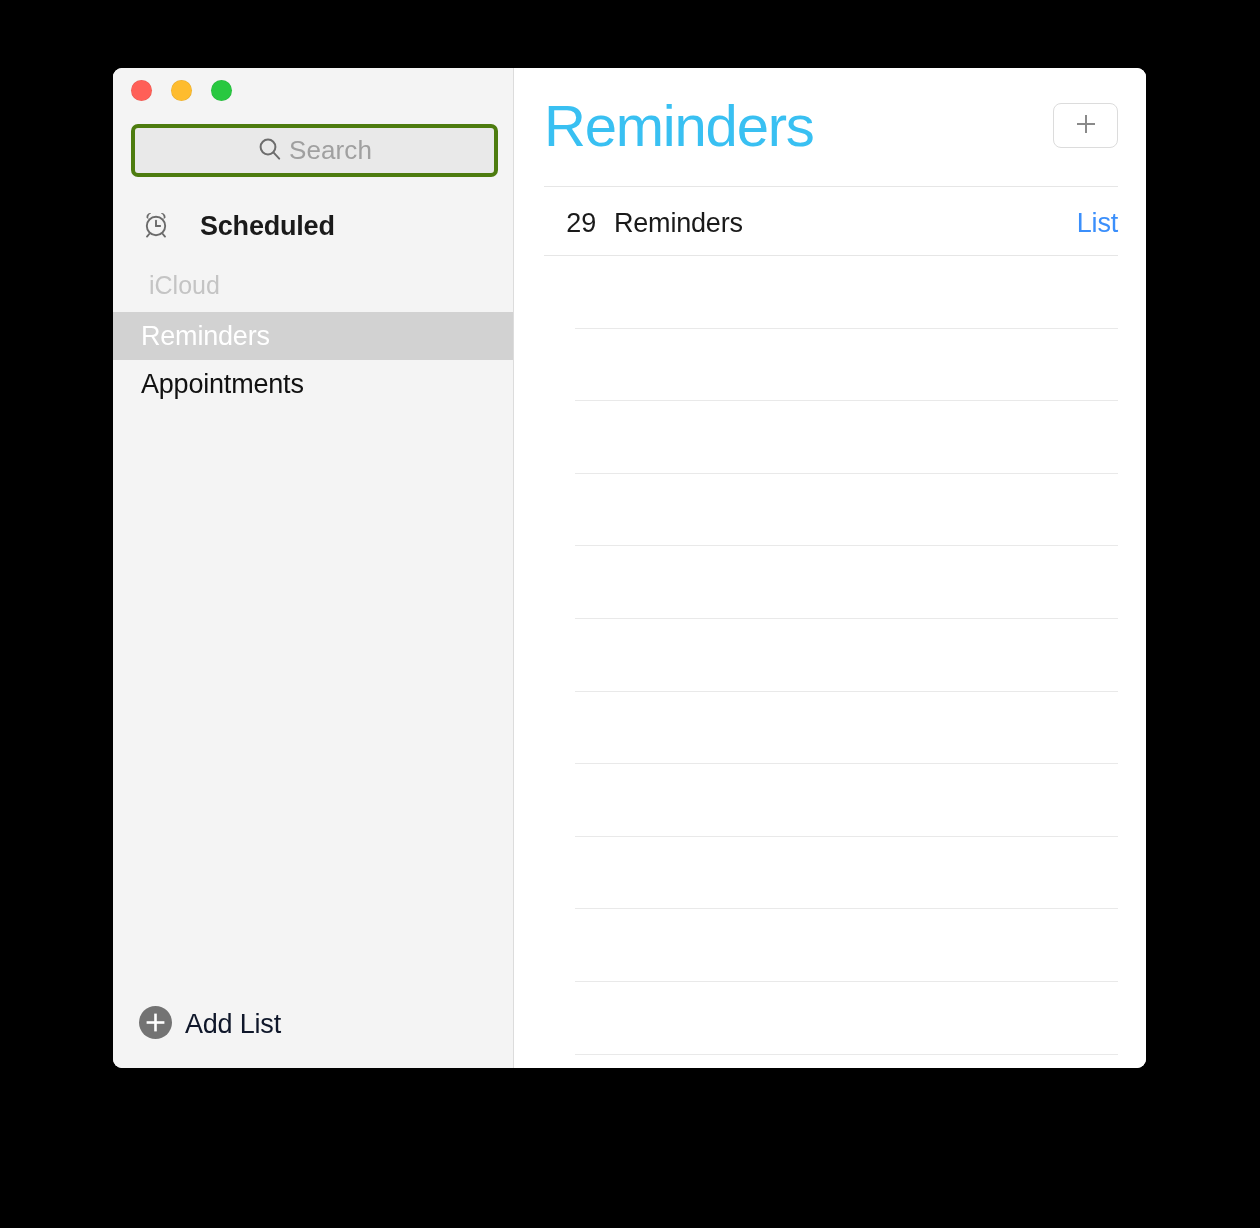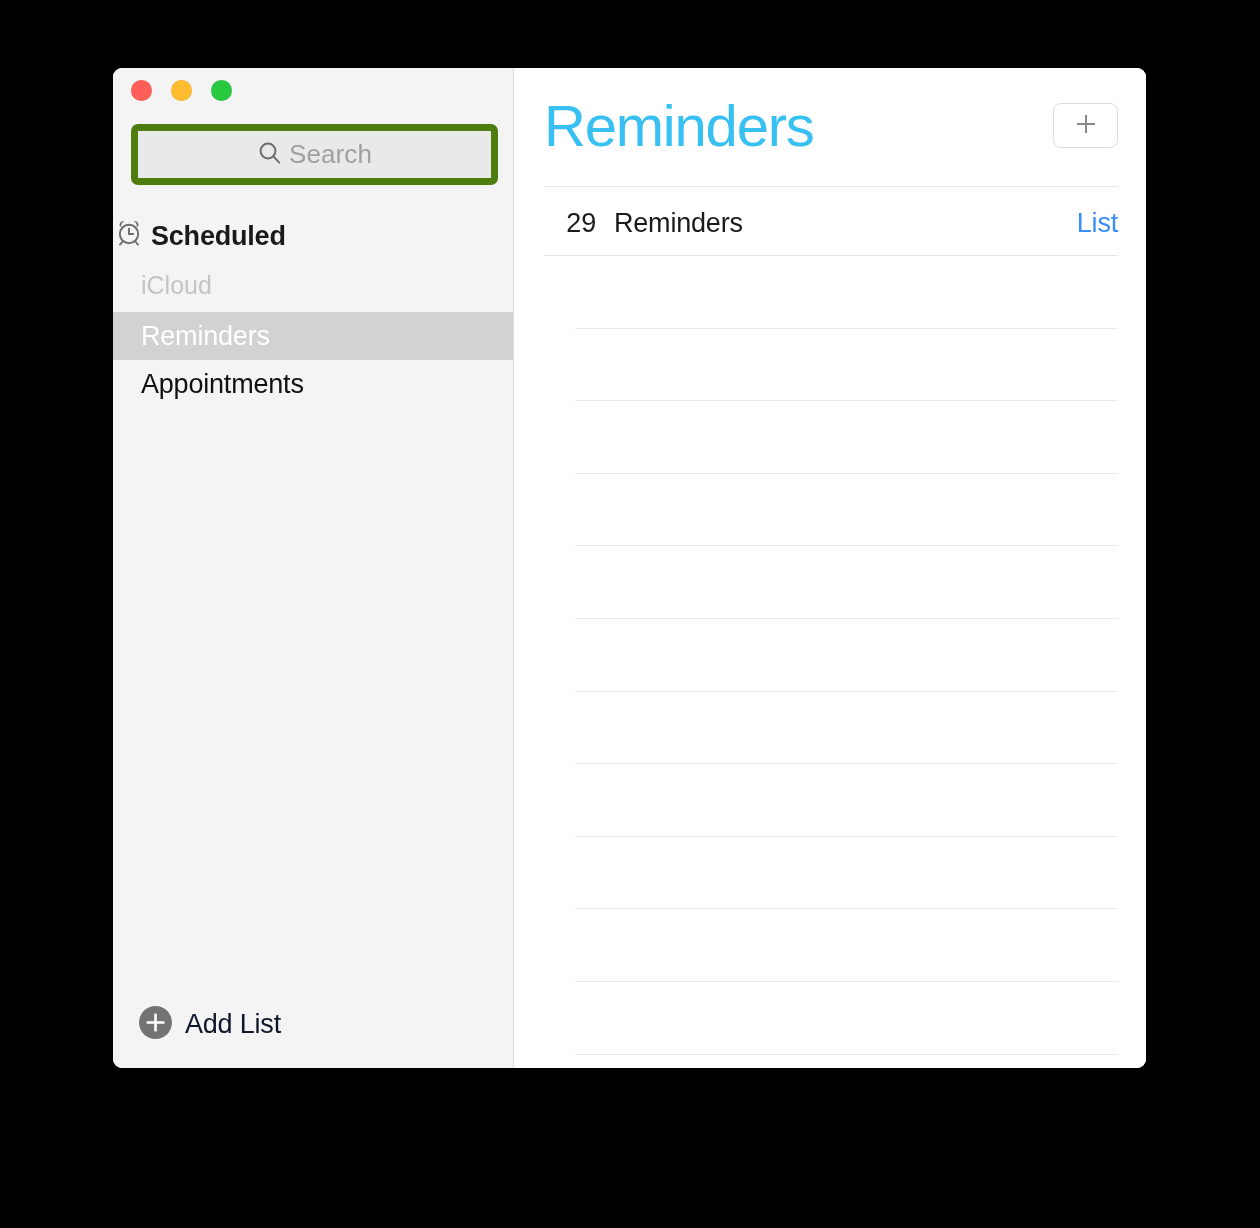--- a/index.html
+++ b/index.html
@@ -62,23 +62,23 @@
   .light.close   { background: #ff5f57; box-shadow: inset 0 0 0 0.5px rgba(0,0,0,.09); }
   .light.minimize{ background: #febc2e; box-shadow: inset 0 0 0 0.5px rgba(0,0,0,.09); }
   .light.zoom    { background: #28c840; box-shadow: inset 0 0 0 0.5px rgba(0,0,0,.09); }
 
   
   #search-field {
     position: absolute;
     left: 18px;
     top: 56px;
     width: 367px;
-    height: 61px;
+    height: 53px;
     background: #e9e9e9;
-    border: 7px solid #4d7c0f;
+    border: 4px solid #4d7c0f;
     border-radius: 7px;
     box-sizing: border-box;
     display: flex;
     align-items: center;
     justify-content: center;
     gap: 6px;
     cursor: text;
   }
   #search-field .glass { display: block; }
   #search-placeholder {
@@ -88,36 +88,37 @@
   }
 
   
   .smart-list {
     position: absolute;
     left: 0;
     top: 132px;
     width: 100%;
     height: 52px;
     display: flex;
-    align-items: flex-end;
-    box-sizing: border-box;
-    gap: 6px;
+    align-items: center;
+    padding-left: 27px;
+    box-sizing: border-box;
+    gap: 28px;
     cursor: default;
   }
   .smart-list .label {
     font-size: 27px;
     font-weight: bold;
     color: #1a1a1a;
     letter-spacing: -.2px;
   }
 
   
   .section-header {
     position: absolute;
-    left: 0;
+    left: 8px;
     top: 197px;
     width: 100%;
     height: 40px;
     display: flex;
     align-items: center;
     padding-left: 28px;
     box-sizing: border-box;
   }
   .section-header .label {
     font-size: 25px;

